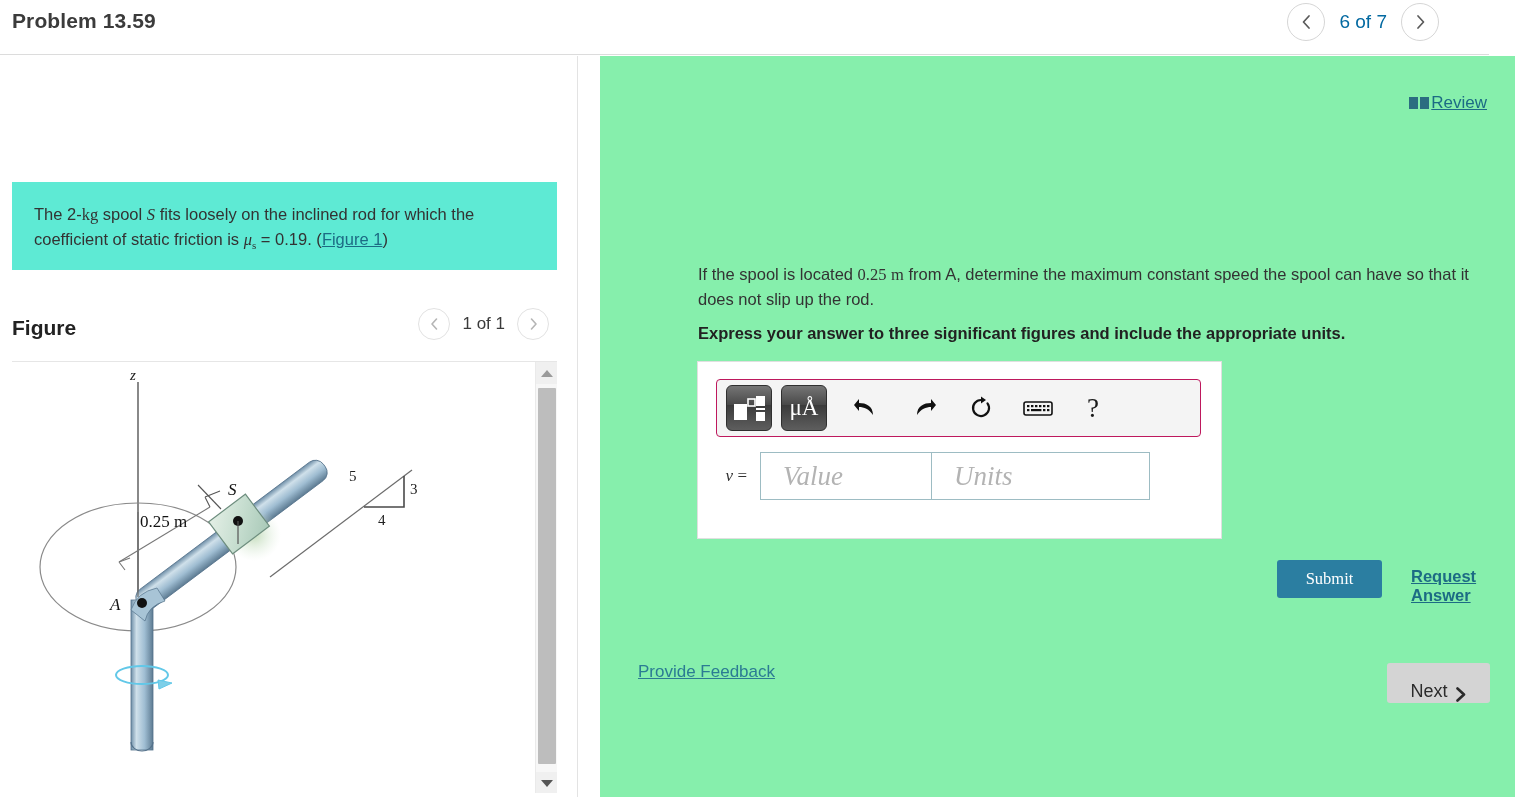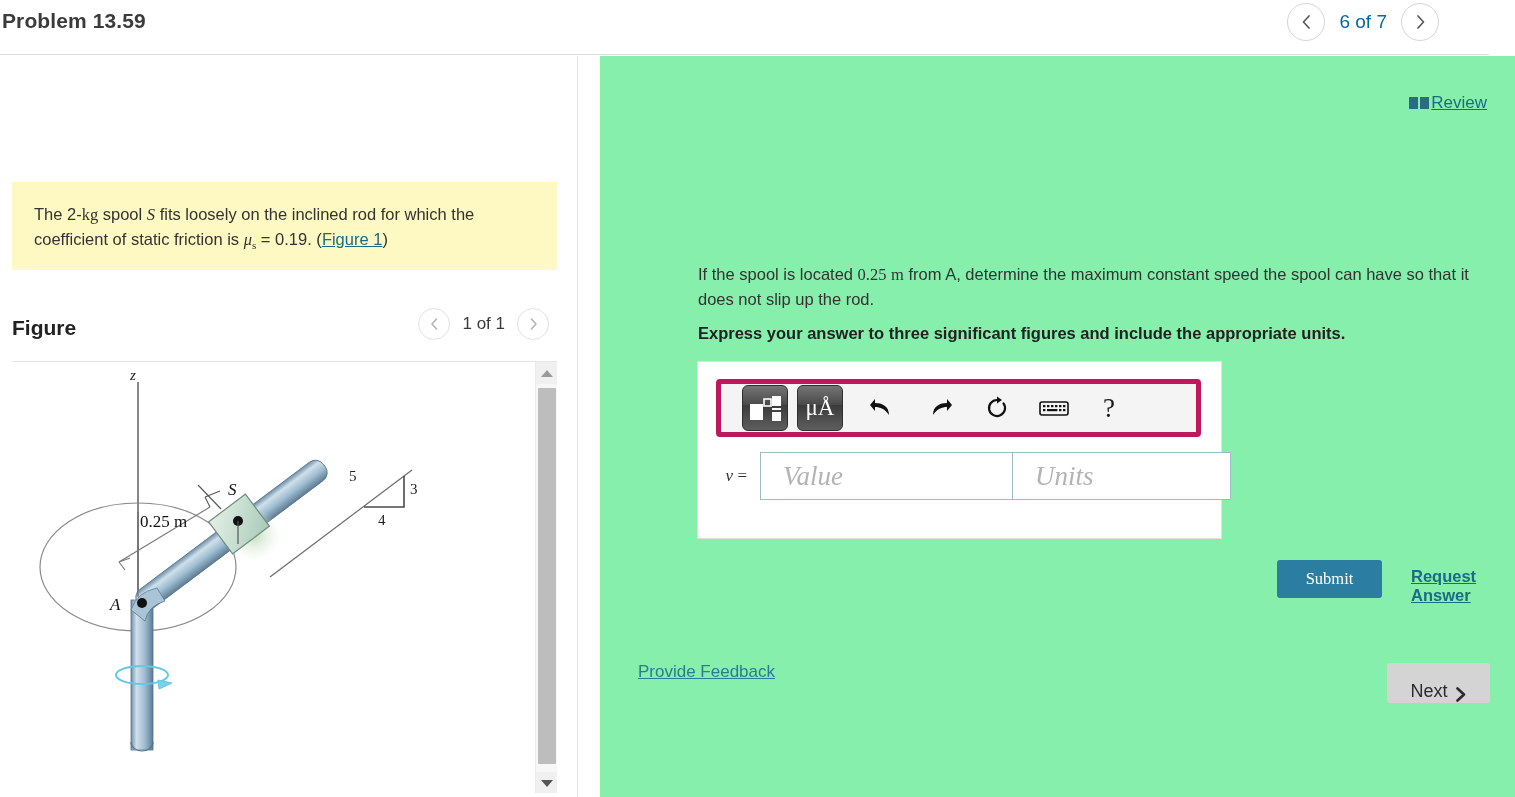--- a/index.html
+++ b/index.html
@@ -12,21 +12,21 @@
     overflow: hidden;
   }
 
   
   #top-header {
     position: absolute; left: 0; top: 0;
     width: 1489px; height: 55px;
     border-bottom: 1px solid #dcdcdc;
   }
   #problem-title {
-    position: absolute; left: 2px; top: 9px;
+    position: absolute; left: 12px; top: 9px;
     font-size: 21px; font-weight: bold; color: #3b3b3b;
     letter-spacing: .1px;
   }
   #pager {
     position: absolute; right: 50px; top: 3px;
     display: flex; align-items: center; gap: 14px;
   }
   .round-btn {
     width: 38px; height: 38px; border-radius: 50%;
     border: 1px solid #d6d6d6; background: #ffffff;
@@ -39,21 +39,21 @@
   
   #left-panel {
     position: absolute; left: 0; top: 56px;
     width: 578px; height: 741px;
     border-right: 1px solid #e3e3e3;
     background: #fff;
   }
   #problem-statement {
     position: absolute; left: 12px; top: 126px;
     width: 545px; height: 88px;
-    background: #fef9c3;
+    background: #5eead4;
     padding: 20px 22px 0 22px;
     font-size: 16.5px; line-height: 25px; color: #333;
   }
   .ser { font-family: "Liberation Serif", serif; }
   .ital { font-family: "Liberation Serif", serif; font-style: italic; }
   #figure-link { color: #1c6b84; text-decoration: underline; cursor: pointer; }
 
   #figure-head {
     position: absolute; left: 12px; top: 252px;
     width: 545px; height: 52px;
@@ -151,22 +151,22 @@
   }
 
   #answer-box {
     position: absolute; left: 97px; top: 305px;
     width: 525px; height: 178px;
     border: 1px solid #e0e0e0; background: #fff;
   }
   #answer-toolbar {
     position: absolute; left: 18px; top: 17px;
     width: 485px; height: 58px;
-    background: #f4f4f4; border: 5px solid #be185d; border-radius: 4px;
-    display: flex; align-items: center; padding-left: 12px;
+    background: #f4f4f4; border: 1px solid #be185d; border-radius: 4px;
+    display: flex; align-items: center;
   }
   .tb-sq {
     width: 46px; height: 46px; margin-left: 9px;
     border-radius: 6px;
     background: linear-gradient(#757575, #4a4a4a 42%, #3a3a3a 43%, #5e5e5e);
     border: 1px solid #2f2f2f;
     display: flex; align-items: center; justify-content: center;
     cursor: pointer;
   }
   .tb-icon {
@@ -183,21 +183,21 @@
     display: flex; align-items: center;
   }
   #v-label {
     width: 44px; text-align: right; padding-right: 13px;
     font-family: "Liberation Serif", serif; font-size: 17px; color: #333;
   }
   .ans-field {
     height: 48px; border: 1px solid #9dbcc3; background: #fff;
     display: flex; align-items: center; padding-left: 22px;
   }
-  #value-field { width: 253px; }
+  #value-field { width: 172px; }
   #units-field { width: 218px; border-left: none; }
   .ph {
     font-family: "Liberation Serif", serif; font-style: italic;
     font-size: 27px; color: #b3b3b3;
   }
 
   #submit-button {
     position: absolute; left: 677px; top: 504px;
     width: 105px; height: 38px;
     background: #2b7ea1; border: none; border-radius: 3px;

